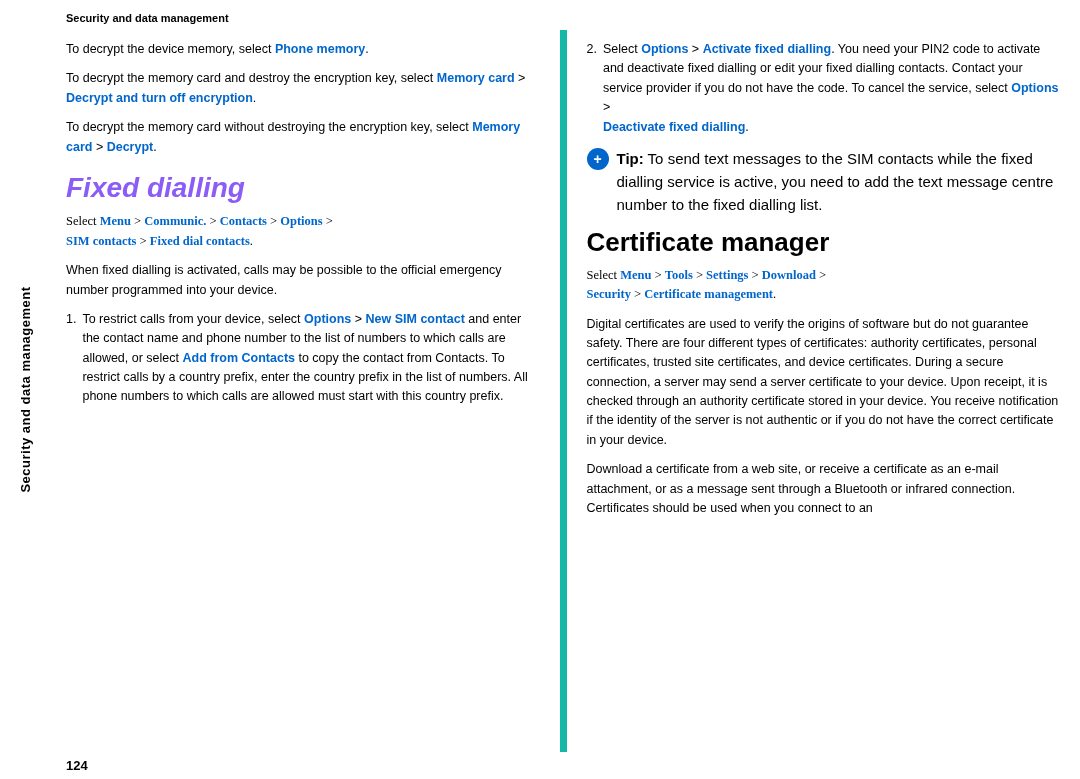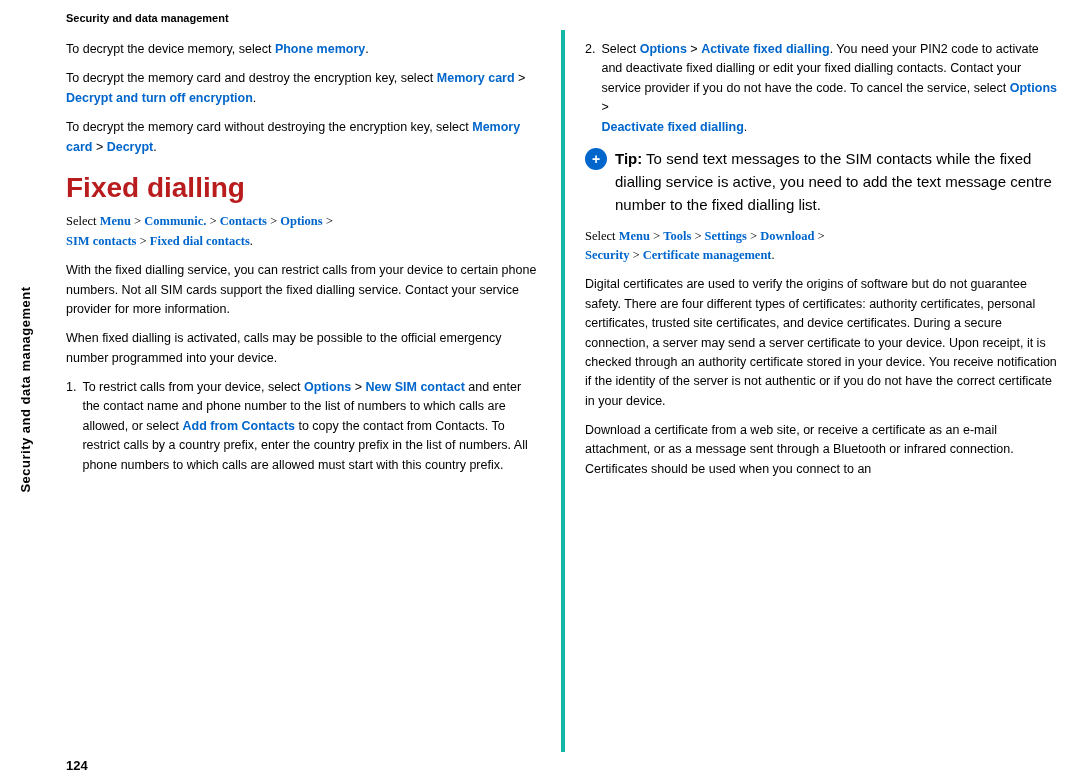--- a/index.html
+++ b/index.html
@@ -66,21 +66,21 @@
 
     
     .columns-wrapper {
       flex: 1;
       display: flex;
     }
 
     .left-column {
       flex: 1;
       padding: 10px 20px 10px 16px;
-      border-right: 4px solid #14b8a6;
+      border-right: 7px solid #14b8a6;
     }
 
     .right-column {
       flex: 1;
       padding: 10px 20px 10px 20px;
     }
 
     
     .body-text {
       font-size: 12.5px;
@@ -90,23 +90,24 @@
     }
 
     .link-blue {
       color: #0066cc;
       font-weight: bold;
     }
 
     .section-heading {
       font-size: 28px;
       font-weight: bold;
-      color: #b91c1c;
+      color: #8b5cf6;
       margin: 14px 0 8px 0;
       line-height: 1.2;
+      font-style: italic;
     }
 
     .section-heading-large {
       font-size: 26px;
       font-weight: bold;
       color: #000000;
       margin: 6px 0 8px 0;
       line-height: 1.2;
     }
 
@@ -210,21 +211,20 @@
         <p class="body-text">
           <span>To decrypt the memory card without destroying the encryption key, select </span><span class="link-blue">Memory card</span><span> &gt; </span><span class="link-blue">Decrypt</span><span>.</span>
         </p>
 
         <h2 class="section-heading">Fixed dialling</h2>
 
         <p class="nav-text">
           <span>Select </span><span class="link-blue">Menu</span><span> &gt; </span><span class="link-blue">Communic.</span><span> &gt; </span><span class="link-blue">Contacts</span><span> &gt; </span><span class="link-blue">Options</span><span> &gt; </span><br><span class="link-blue">SIM contacts</span><span> &gt; </span><span class="link-blue">Fixed dial contacts</span><span>.</span>
         </p>
 
-        <p class="body-text">With the fixed dialling service, you can restrict calls from your device to certain phone numbers. Not all SIM cards support the fixed dialling service. Contact your service provider for more information.</p>
 
         <p class="body-text">When fixed dialling is activated, calls may be possible to the official emergency number programmed into your device.</p>
 
         <ol class="numbered-list">
           <li>
             <span class="list-num">1.</span>
             <span>
               <span>To restrict calls from your device, select </span><span class="link-blue">Options</span><span> &gt; </span><span class="link-blue">New SIM contact</span><span> and enter the contact name and phone number to the list of numbers to which calls are allowed, or select </span><span class="link-blue">Add from Contacts</span><span> to copy the contact from Contacts. To restrict calls by a country prefix, enter the country prefix in the list of numbers. All phone numbers to which calls are allowed must start with this country prefix.</span>
             </span>
           </li>
@@ -242,20 +242,21 @@
           </li>
         </ol>
 
         <div class="tip-box">
           <div class="tip-icon">+</div>
           <p class="tip-text">
             <strong>Tip:</strong><span> To send text messages to the SIM contacts while the fixed dialling service is active, you need to add the text message centre number to the fixed dialling list.</span>
           </p>
         </div>
 
+        <h2 class="section-heading-large">Certificate manager</h2>
 
         <p class="nav-text">
           <span>Select </span><span class="link-blue">Menu</span><span> &gt; </span><span class="link-blue">Tools</span><span> &gt; </span><span class="link-blue">Settings</span><span> &gt; </span><span class="link-blue">Download</span><span> &gt; </span><br><span class="link-blue">Security</span><span> &gt; </span><span class="link-blue">Certificate management</span><span>.</span>
         </p>
 
         <p class="body-text">Digital certificates are used to verify the origins of software but do not guarantee safety. There are four different types of certificates: authority certificates, personal certificates, trusted site certificates, and device certificates. During a secure connection, a server may send a server certificate to your device. Upon receipt, it is checked through an authority certificate stored in your device. You receive notification if the identity of the server is not authentic or if you do not have the correct certificate in your device.</p>
 
         <p class="body-text">Download a certificate from a web site, or receive a certificate as an e-mail attachment, or as a message sent through a Bluetooth or infrared connection. Certificates should be used when you connect to an</p>
       </div>
     </div>

